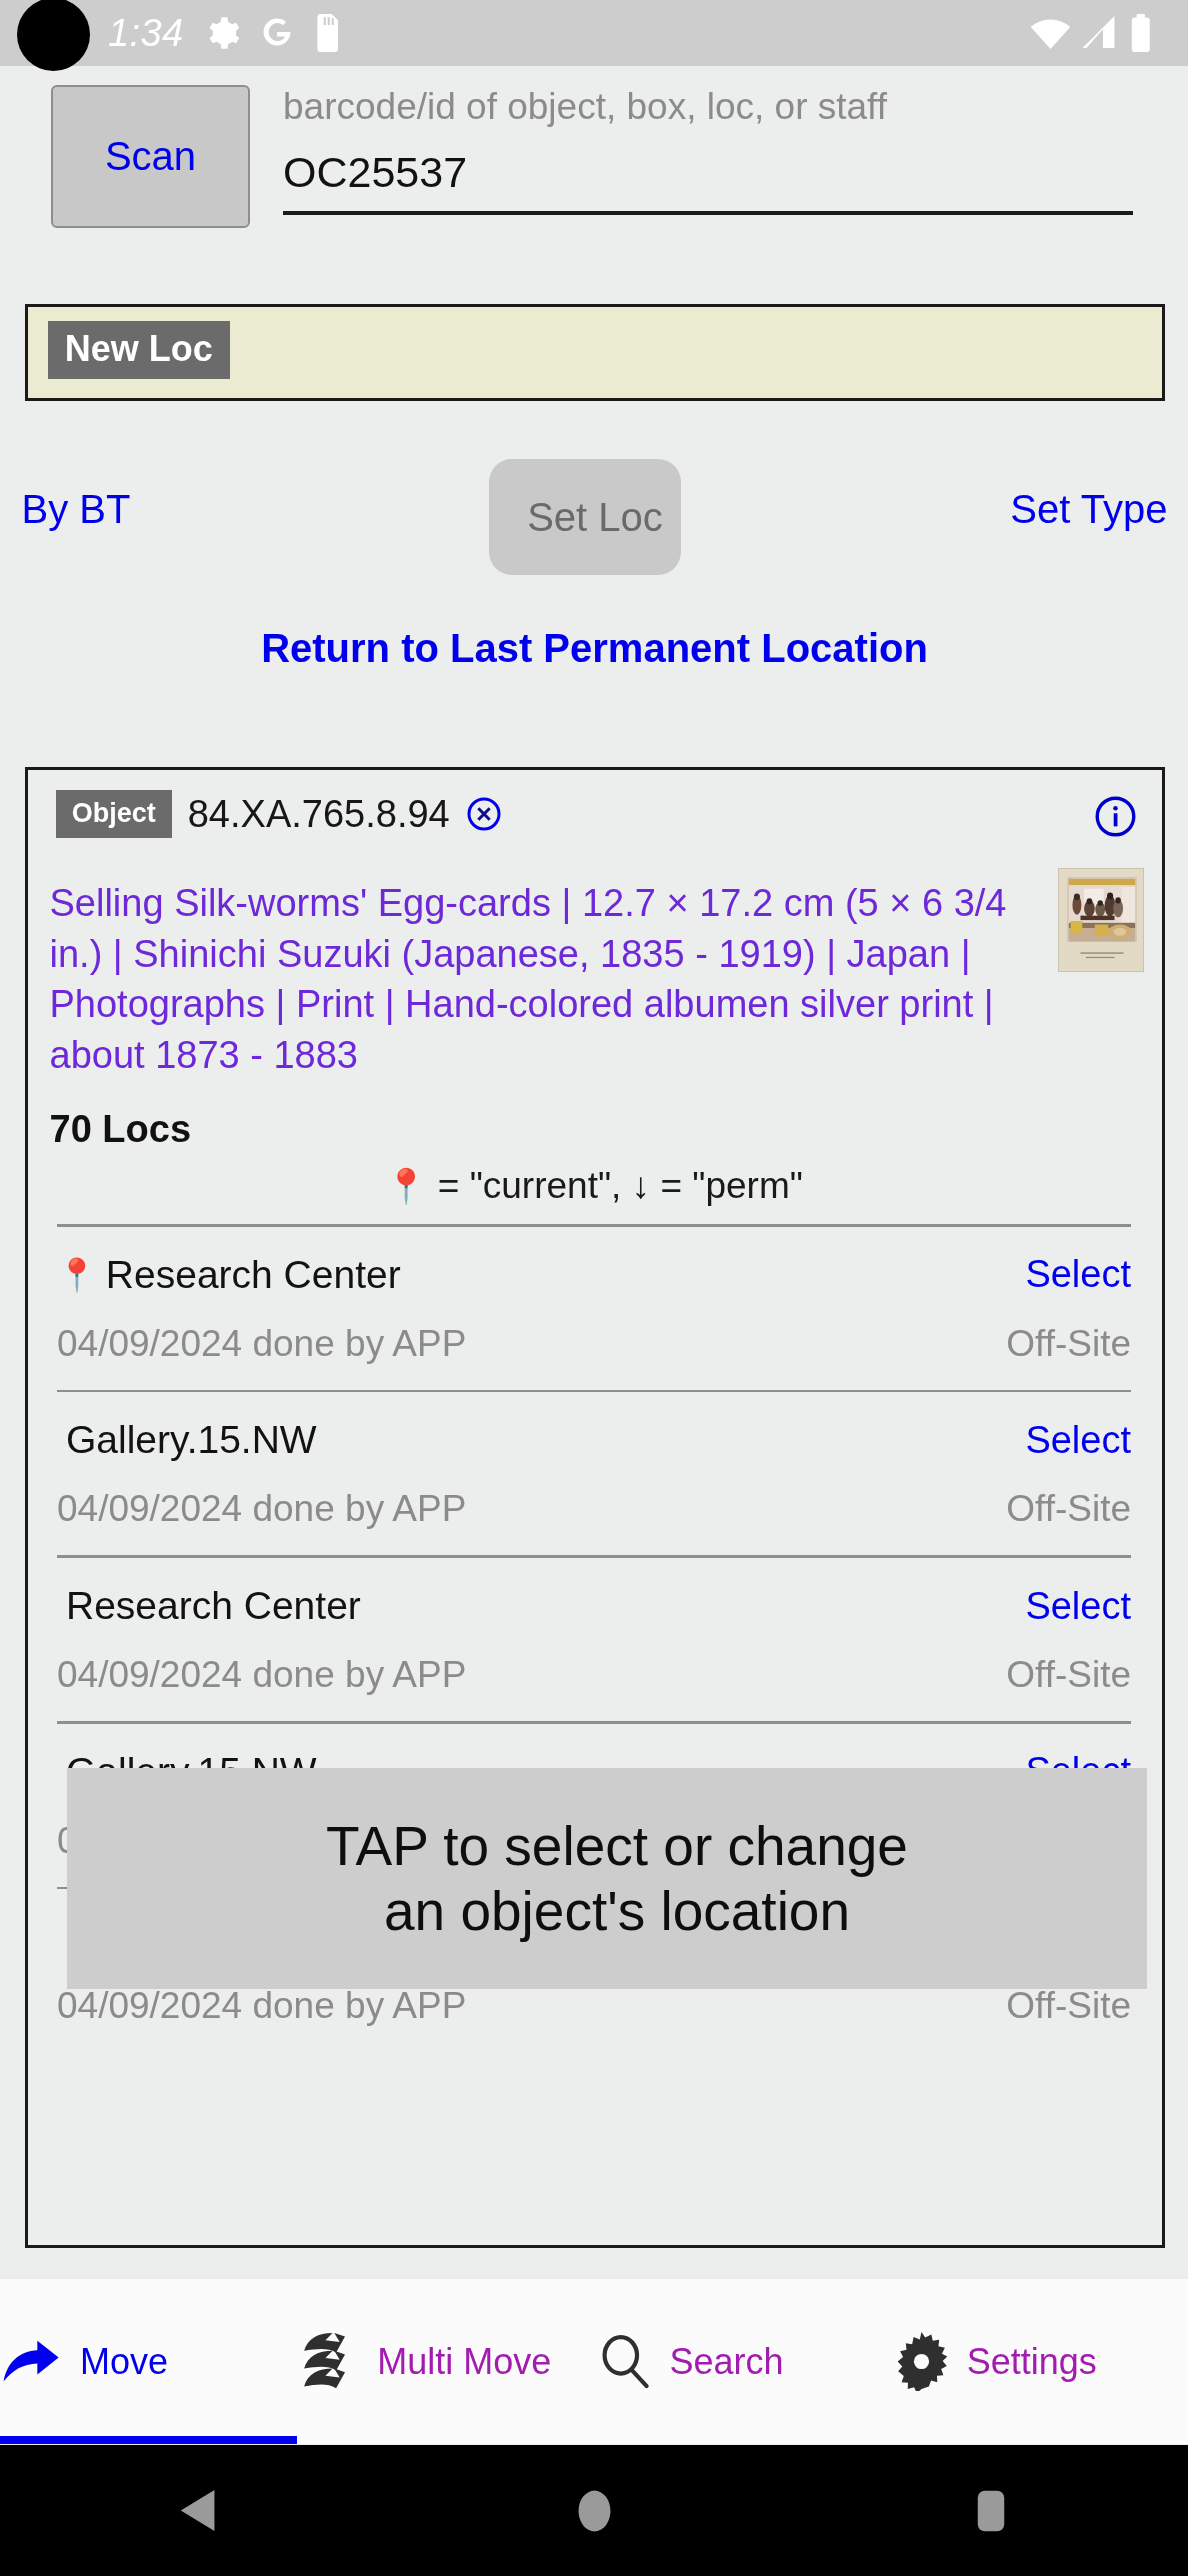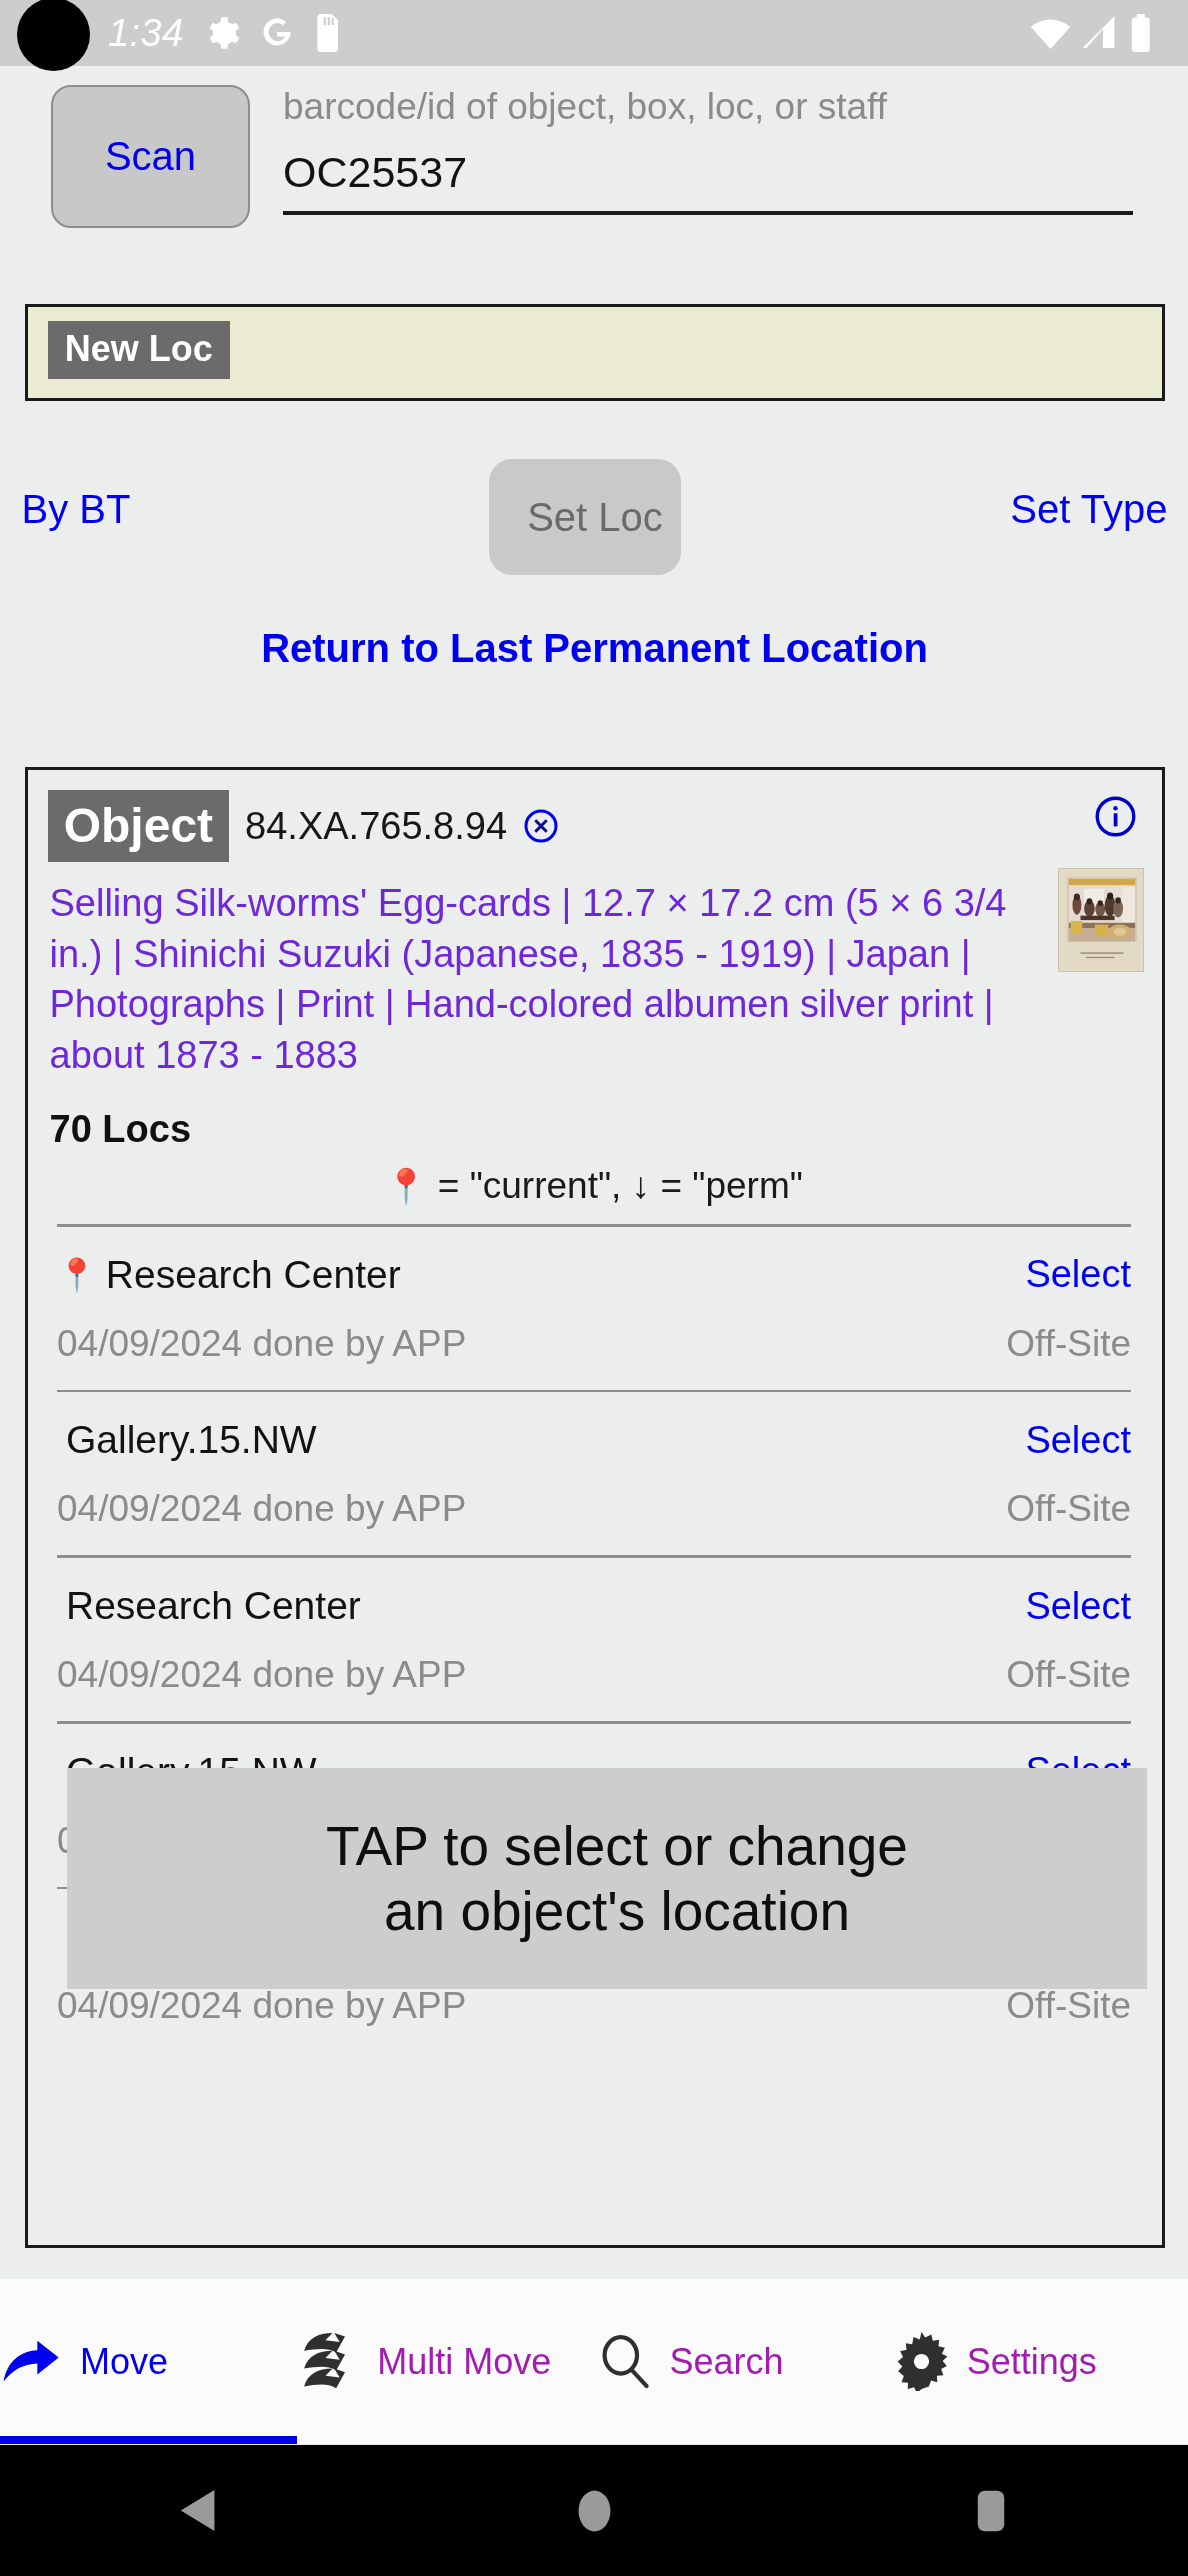--- a/index.html
+++ b/index.html
@@ -44,21 +44,21 @@
   
   .scanrow {
     position: absolute; left: 0; top: 66px;
     width: 1189px; height: 161px;
   }
   .scan-btn {
     position: absolute; left: 51px; top: 19px;
     width: 199px; height: 143px;
     background: #c8c8c8;
     border: 2.7px solid #8e8e8e;
-    border-radius: 20px;
+    border-radius: 6px;
     color: #0000ee;
     font-size: 40px;
     display: flex; align-items: center; justify-content: center;
   }
   .input-label {
     position: absolute; left: 283px; top: 19.7px;
     color: #8b8b8b; font-size: 37px;
   }
   .input-value {
     position: absolute; left: 283px; top: 82px;
@@ -112,22 +112,23 @@
     border: 3.6px solid #1a1a1a;
     background: #eceded;
     overflow: hidden;
   }
   .card-head {
     position: absolute; left: 19.7px; top: 19.7px;
     display: flex; align-items: center; gap: 16px;
   }
   .obj-chip {
     background: #6b6b6b; color: #fff;
-    font-size: 48px; font-weight: bold;
+    font-size: 27px; font-weight: bold;
     padding: 8px 16px 9.8px 16px;
+    margin-left: 8px;
   }
   .obj-id { font-size: 38px; color: #171717; }
   .x-icon { display:block; width: 36px; height: 36px; }
   .info-icon {
     position: absolute; right: 25px; top: 25px;
     width: 43px; height: 43px; display:block;
   }
   .thumb {
     position: absolute; right: 18px; top: 98px;
     width: 86px; height: 104px;

